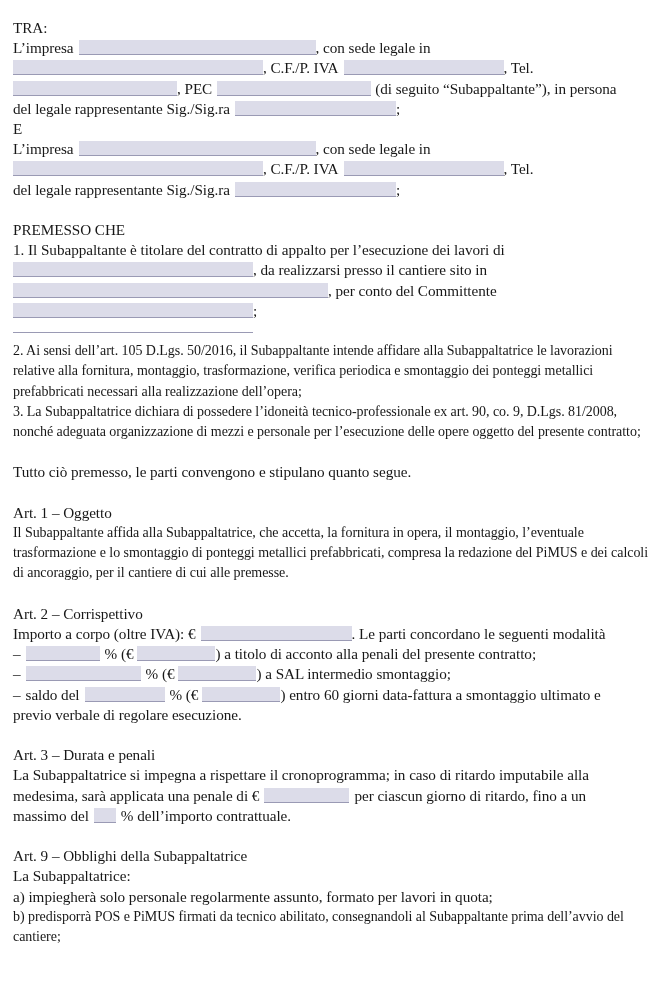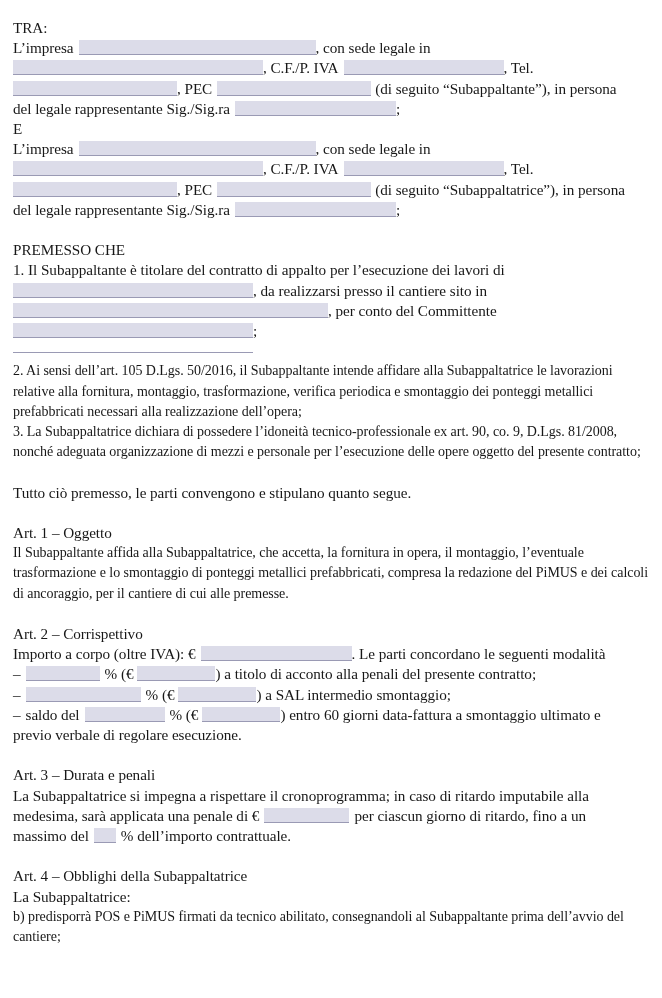--- a/index.html
+++ b/index.html
@@ -64,21 +64,20 @@
     <div class="ln"><span class="fld" style="width:164px"></span><span>, PEC</span><span class="gap" style="width:5px"></span><span class="fld" style="width:154px"></span><span class="gap" style="width:4px"></span><span>(di seguito “Subappaltante”), in persona</span></div>
 
     <div class="ln"><span>del legale rappresentante Sig./Sig.ra</span><span class="gap" style="width:5px"></span><span class="fld" style="width:161px"></span><span>;</span></div>
 
     <div class="ln"><span>E</span></div>
 
     <div class="ln"><span>L’impresa</span><span class="gap" style="width:5px"></span><span class="fld" style="width:237px"></span><span>, con sede legale in</span></div>
 
     <div class="ln"><span class="fld" style="width:250px"></span><span>, C.F./P. IVA</span><span class="gap" style="width:5px"></span><span class="fld" style="width:160px"></span><span>, Tel.</span></div>
 
-    <div class="ln"><span class="fld" style="width:164px"></span><span>, PEC</span><span class="gap" style="width:5px"></span><span class="fld" style="width:154px"></span><span class="gap" style="width:4px"></span><span>(di seguito “Subappaltatrice”), in persona</span></div>
 
     <div class="ln"><span>del legale rappresentante Sig./Sig.ra</span><span class="gap" style="width:5px"></span><span class="fld" style="width:161px"></span><span>;</span></div>
   </div>
 
   <div class="spacer"></div>
 
   <div class="blk">
     <div class="ln"><span>PREMESSO CHE</span></div>
 
     <div class="ln"><span>1. Il Subappaltante è titolare del contratto di appalto per l’esecuzione dei lavori di</span></div>
@@ -133,19 +132,20 @@
     <div class="ln"><span>La Subappaltatrice si impegna a rispettare il cronoprogramma; in caso di ritardo imputabile alla</span></div>
 
     <div class="ln"><span>medesima, sarà applicata una penale di €</span><span class="gap" style="width:5px"></span><span class="fld" style="width:85px"></span><span class="gap" style="width:5px"></span><span>per ciascun giorno di ritardo, fino a un</span></div>
 
     <div class="ln"><span>massimo del</span><span class="gap" style="width:5px"></span><span class="fld" style="width:22px"></span><span class="gap" style="width:5px"></span><span>% dell’importo contrattuale.</span></div>
   </div>
 
   <div class="spacer"></div>
 
   <div class="blk">
-    <div class="ln"><span>Art. 4 – Obblighi della Subappaltatrice</span></div>
+    <div class="ln"><span>Art. 9 – Obblighi della Subappaltatrice</span></div>
     <div class="ln"><span>La Subappaltatrice:</span></div>
+    <div class="ln"><span>a) impiegherà solo personale regolarmente assunto, formato per lavori in quota;</span></div>
     <div class="wrapln"><span>b) predisporrà POS e PiMUS firmati da tecnico abilitato, consegnandoli al Subappaltante prima dell’avvio del cantiere;</span></div>
 
   </div>
 
 </div>
 
 </body></html>

